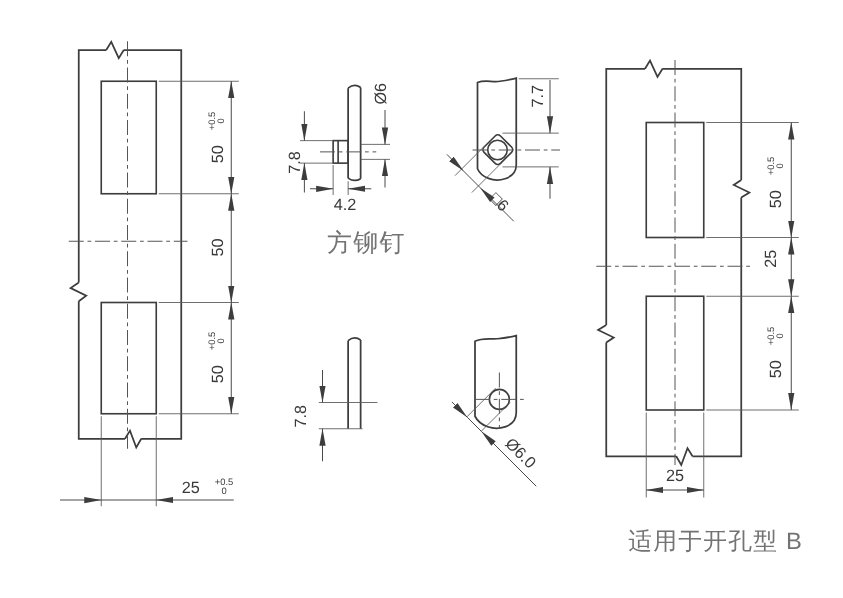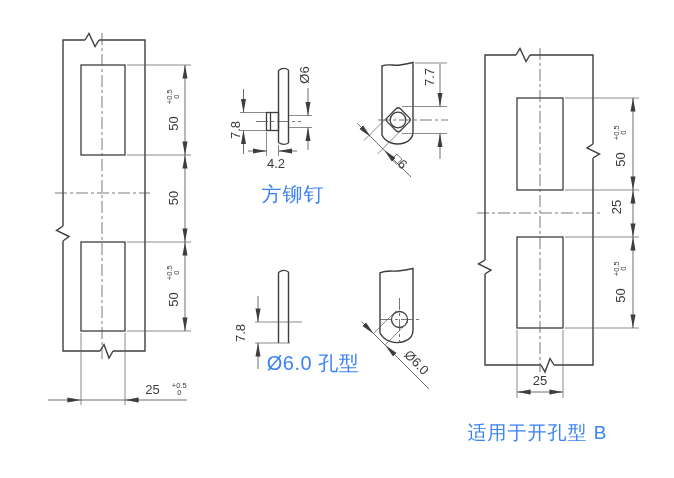--- a/index.html
+++ b/index.html
@@ -15,21 +15,21 @@
   .e{stroke:#5a5a5a;stroke-width:0.7;fill:none;}           
   .c{stroke:#555;stroke-width:0.8;fill:none;stroke-dasharray:12 3 3 3;} 
   
   .txt{position:absolute;display:flex;align-items:center;justify-content:center;
        white-space:nowrap;font-size:13px;color:#3a3a3a;line-height:1;}
   .rot90{transform:rotate(-90deg);}
   .rot45{transform:rotate(45deg);}
   .tol{display:inline-flex;flex-direction:column;align-items:center;
        font-size:7.5px;line-height:7.5px;margin-left:12px;font-style:normal;}
   .tol i{font-style:normal;}
-  .cap{position:absolute;font-size:19px;letter-spacing:1px;color:#3b82f6;
+  .cap{position:absolute;font-size:19px;letter-spacing:1px;color:#737373;
        display:flex;align-items:center;justify-content:center;white-space:nowrap;}
 </style>
 </head>
 <body>
 
 <div class="canvas">
 
 <svg width="674" height="478" viewBox="0 0 674 478">
   <defs>
     <marker id="arw" viewBox="0 0 14 6" markerWidth="14" markerHeight="6" refX="13.6" refY="3" orient="auto-start-reverse" markerUnits="userSpaceOnUse">
@@ -152,21 +152,20 @@
 <div class="txt rot90" style="left:394px;top:68px;width:70px;height:18px;">
       <span>7.7</span>
     </div>
 <div class="txt rot45" style="left:365px;top:152px;width:70px;height:18px;">
       <span>□6</span>
     </div>
 
 <div class="txt rot90" style="left:205px;top:324px;width:70px;height:18px;">
       <span>7.8</span>
     </div>
-<div class="cap" style="left:258px;top:351px;width:110px;height:24px;font-size:20px;letter-spacing:0.5px;">Ø6.0 孔型</div>
 
 <div class="txt rot45" style="left:382px;top:353px;width:70px;height:18px;">
       <span>Ø6.0</span>
     </div>
 
 <div class="txt rot90" style="left:585px;top:137px;width:70px;height:18px;">
       <span>50</span>
       <span class="tol">
         <i>+0.5</i>
         <i>0</i>
@@ -178,15 +177,15 @@
 <div class="txt rot90" style="left:585px;top:273px;width:70px;height:18px;">
       <span>50</span>
       <span class="tol">
         <i>+0.5</i>
         <i>0</i>
       </span>
     </div>
 <div class="txt" style="left:510px;top:371px;width:60px;height:18px;">
       <span>25</span>
     </div>
-<div class="cap" style="left:460px;top:421px;width:155px;height:24px;">适用于开孔型 B</div>
+<div class="cap" style="left:495px;top:421px;width:155px;height:24px;">适用于开孔型 B</div>
 
 </div>
 
 </body></html>

